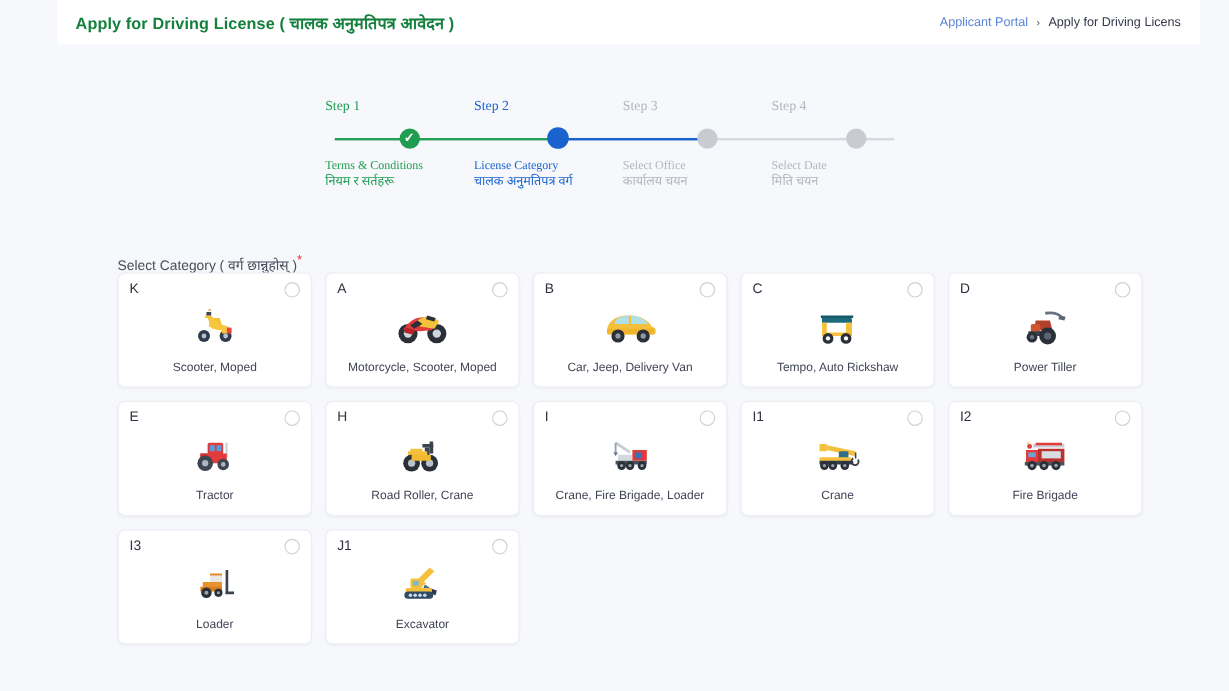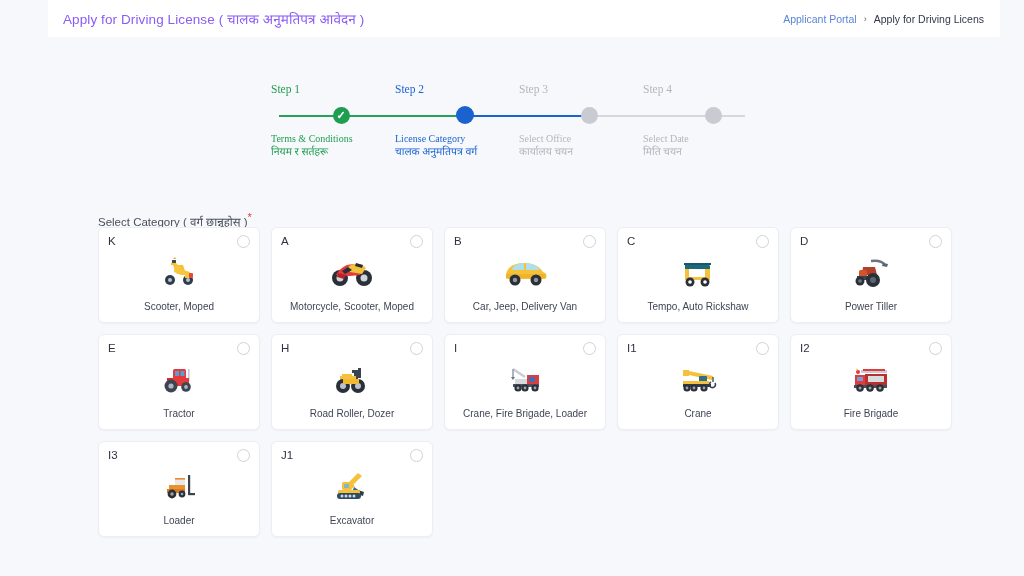--- a/index.html
+++ b/index.html
@@ -17,22 +17,22 @@
     left: 48px; top: 0px;
     width: 952px; height: 37px;
     background: #ffffff;
     display: flex;
     align-items: center;
     justify-content: space-between;
     padding: 0 16px 0 15px;
   }
   .page-title {
     font-size: 13.5px;
-    font-weight: normal;
-    color: #8b5cf6;
+    font-weight: bold;
+    color: #15803d;
     letter-spacing: .1px;
     white-space: nowrap;
   }
   .breadcrumb {
     display: flex;
     align-items: center;
     gap: 7px;
     font-size: 10.5px;
     white-space: nowrap;
   }
@@ -339,21 +339,21 @@
           <path d="M24 9 l4 0 0 8 -4 0z" fill="#3b434e"></path>
           <path d="M10 12 h16 v8 H10z" fill="#f5c13d"></path>
           <path d="M12 10 h10 v3 H12z" fill="#f5c13d"></path>
           <circle cx="13" cy="22" r="7" fill="#2b3038"></circle>
           <circle cx="13" cy="22" r="3" fill="#b9c2cc"></circle>
           <circle cx="28" cy="22" r="7" fill="#2b3038"></circle>
           <circle cx="28" cy="22" r="3" fill="#b9c2cc"></circle>
           <path d="M13 15 h16 v5 H13z" fill="#f0b92f"></path>
         </svg>
       </div>
-      <div class="cat-name">Road Roller, Dozer</div>
+      <div class="cat-name">Road Roller, Crane</div>
     </div>
     <div class="cat-card">
       <div class="cat-code">I</div>
       <div class="cat-radio"></div>
       <div class="cat-icon">
         <svg width="48" height="34" viewBox="0 0 48 34">
           <path d="M12 6 L24 14" stroke="#c8cdd4" stroke-width="2.4"></path>
           <path d="M12 6 v9" stroke="#9aa2ad" stroke-width="1.6"></path>
           <path d="M10 14 l2 3 2-3z" fill="#6b7280"></path>
           <path d="M14 16 h12 v5 H14z" fill="#d6dade"></path>

